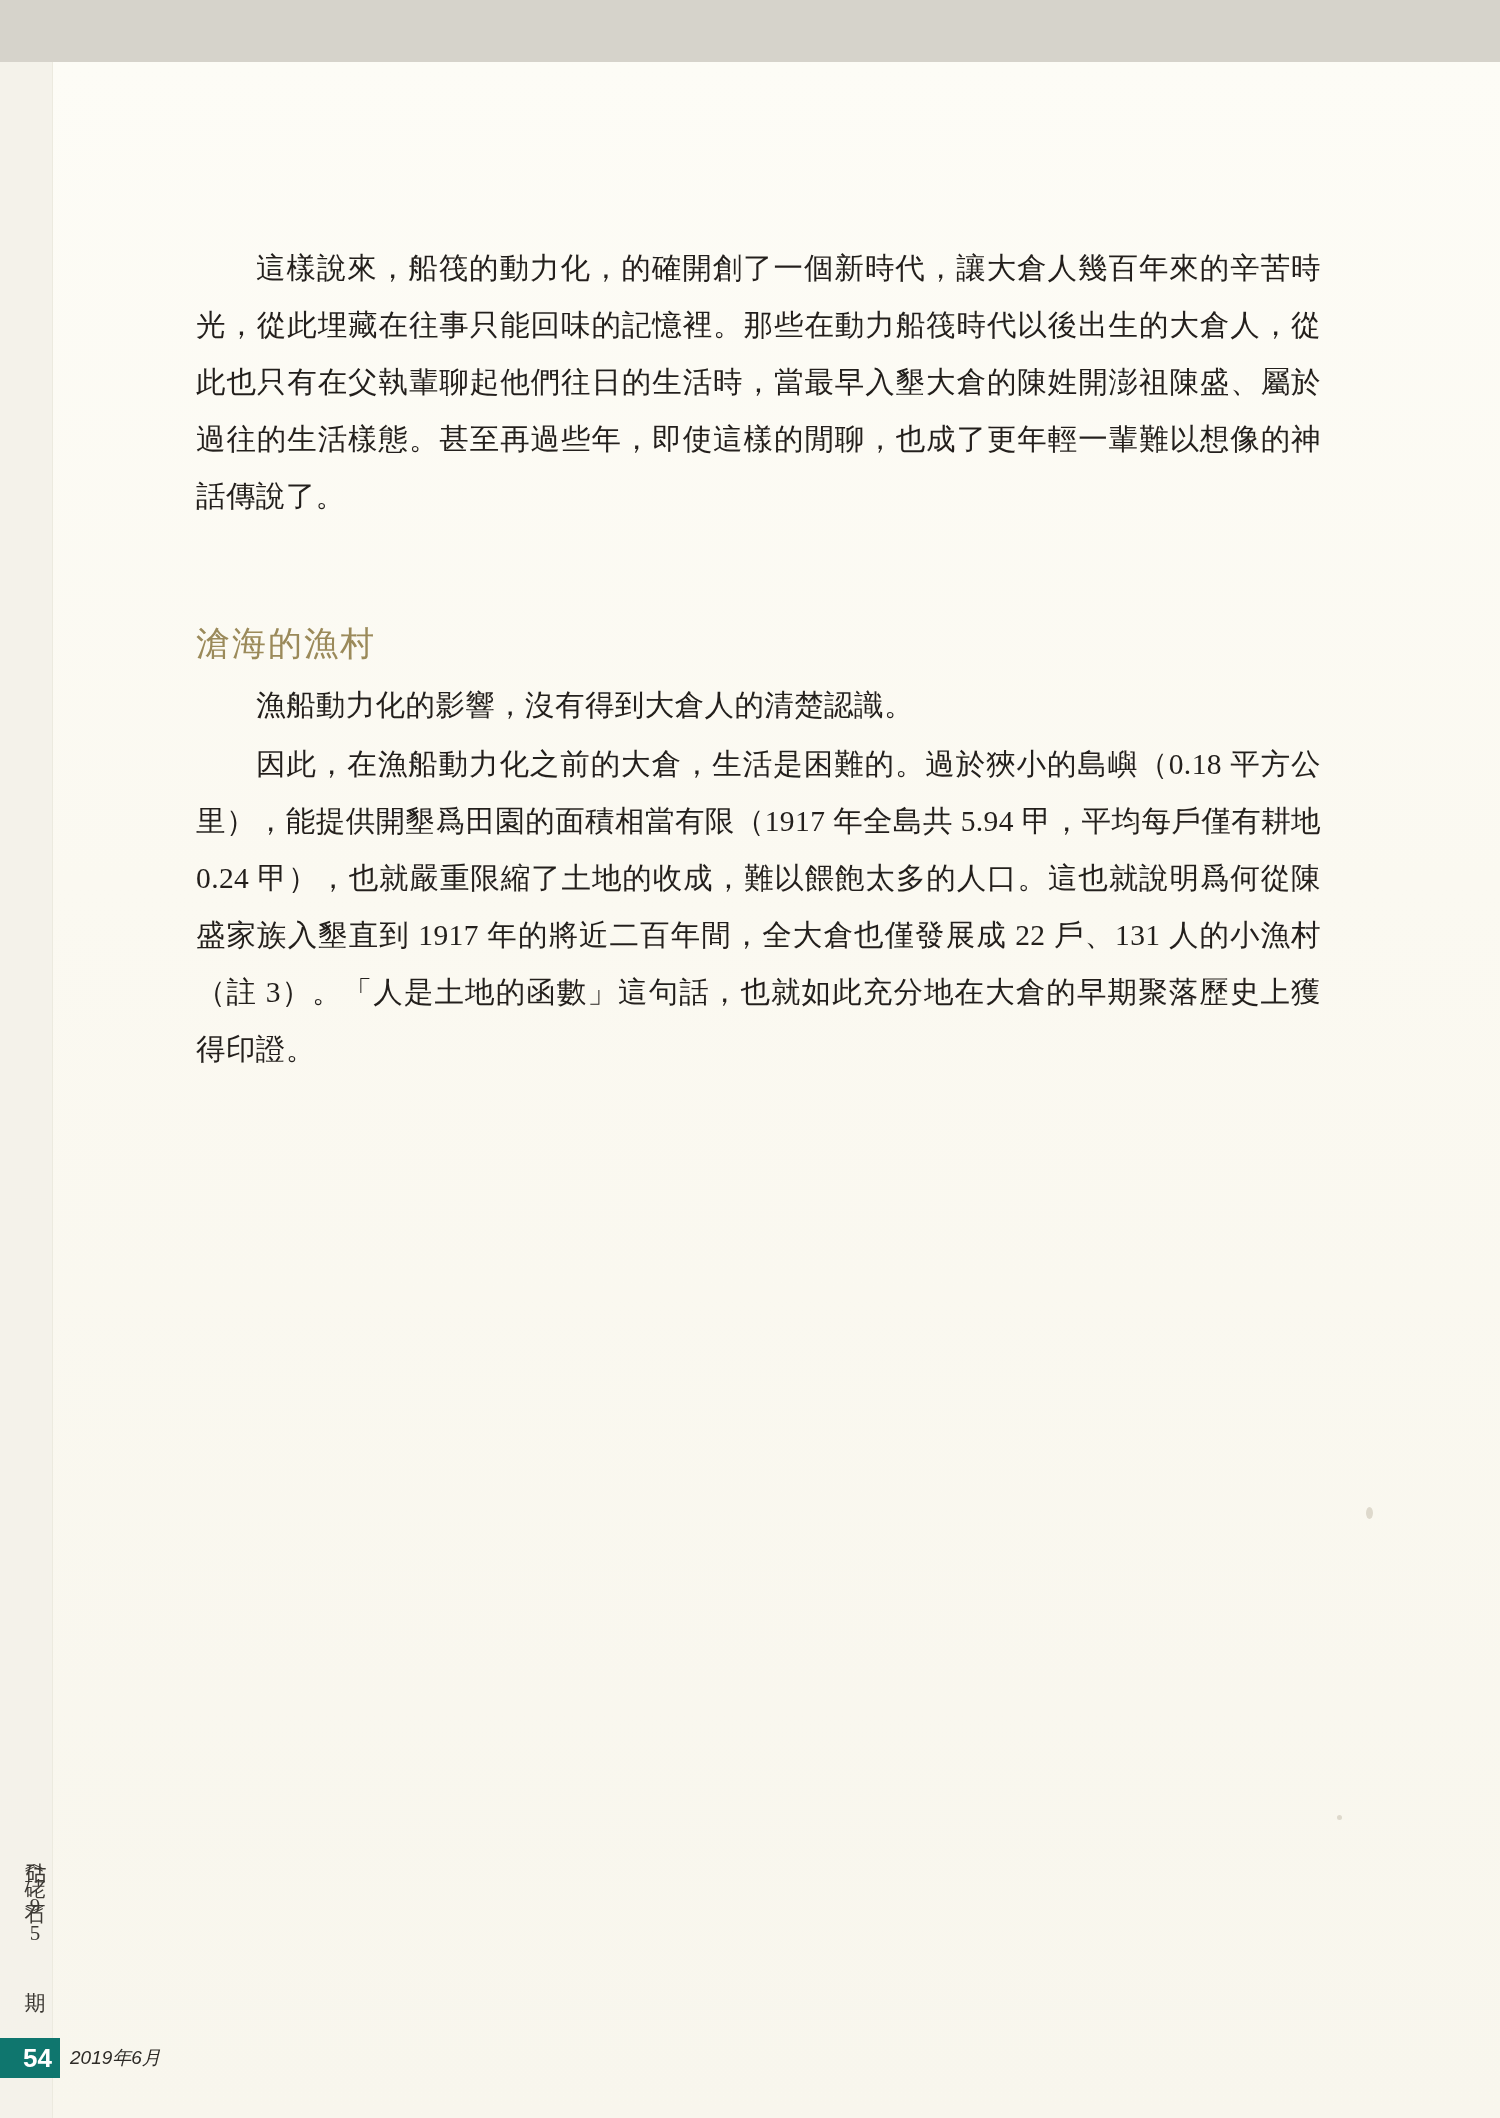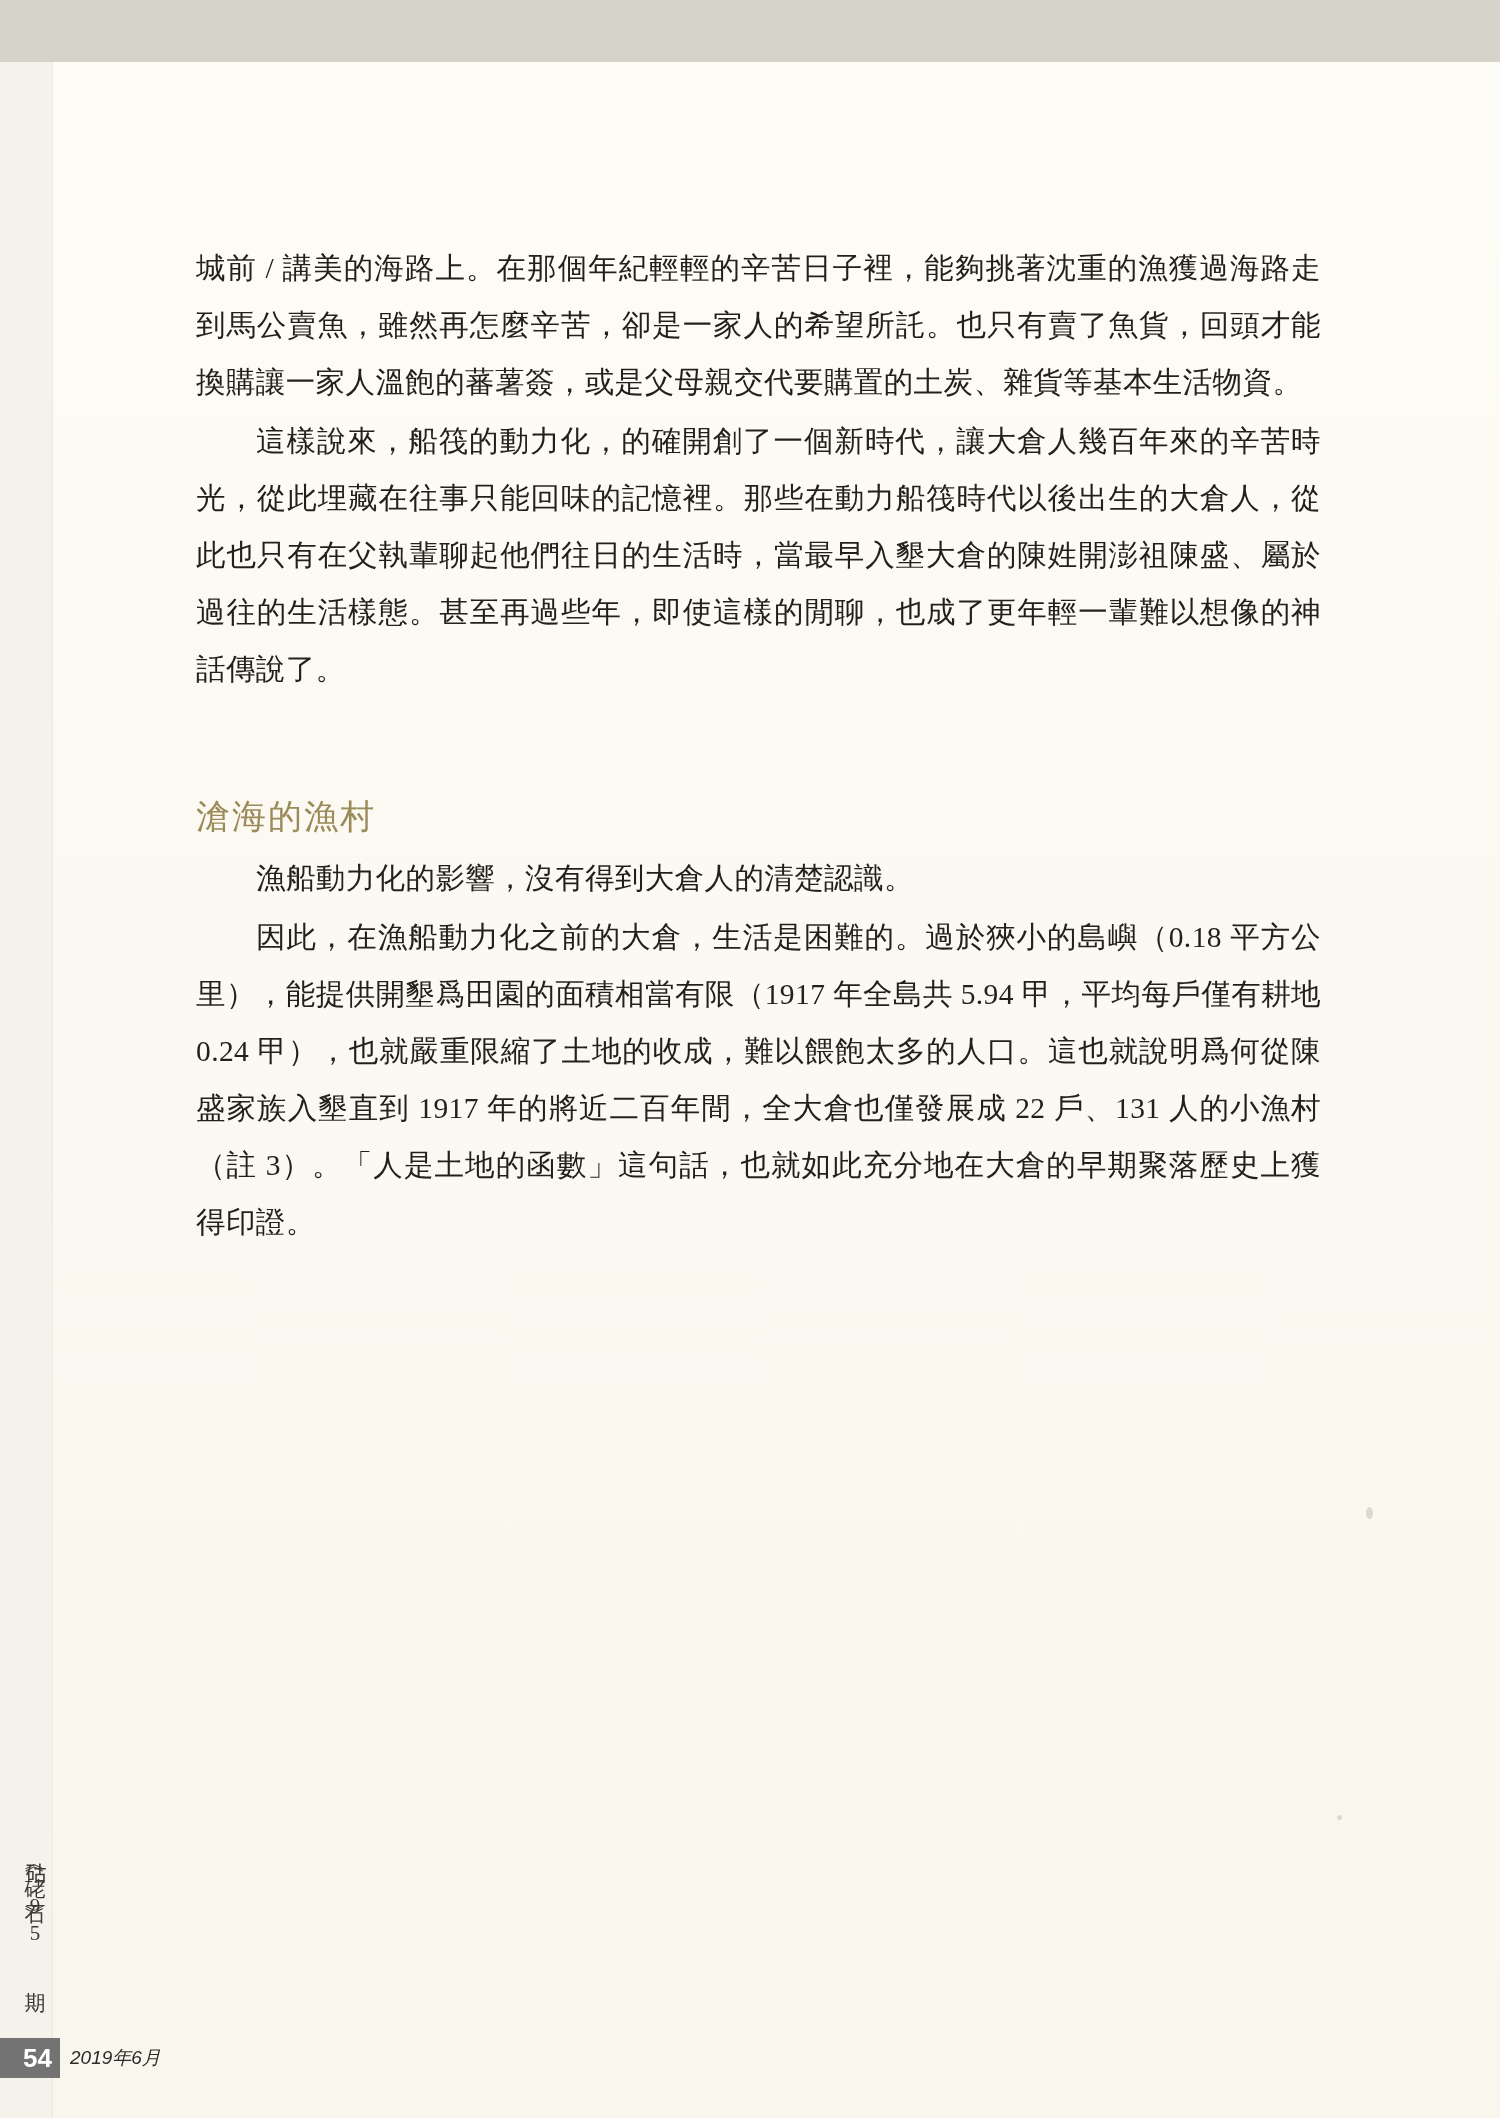--- a/index.html
+++ b/index.html
@@ -82,21 +82,21 @@
     left: 0;
     bottom: 40px;
     width: 210px;
     height: 40px;
     display: flex;
     align-items: center;
   }
   .folio-box {
     width: 60px;
     height: 40px;
-    background: #737373;
+    background: #0f766e;
     color: #ffffff;
     font-family: "Liberation Sans", sans-serif;
     font-size: 26px;
     font-weight: bold;
     display: flex;
     align-items: center;
     justify-content: flex-end;
     padding-right: 8px;
     box-sizing: border-box;
   }
@@ -121,21 +121,20 @@
 
   <div class="top-band"></div>
   <div class="paper"></div>
   <div class="left-rail"></div>
 
   <div class="speck" style="left:1366px; top:1507px; width:7px; height:12px;"></div>
   <div class="speck" style="left:1337px; top:1815px; width:5px; height:5px;"></div>
 
   <div class="content">
 
-    <p class="indent" style="text-indent:0">城前 / 講美的海路上。在那個年紀輕輕的辛苦日子裡，能夠挑著沈重的漁獲過海路走到馬公賣魚，雖然再怎麼辛苦，卻是一家人的希望所託。也只有賣了魚貨，回頭才能換購讓一家人溫飽的蕃薯簽，或是父母親交代要購置的土炭、雜貨等基本生活物資。</p>
     <p class="indent">這樣說來，船筏的動力化，的確開創了一個新時代，讓大倉人幾百年來的辛苦時光，從此埋藏在往事只能回味的記憶裡。那些在動力船筏時代以後出生的大倉人，從此也只有在父執輩聊起他們往日的生活時，當最早入墾大倉的陳姓開澎祖陳盛、屬於過往的生活樣態。甚至再過些年，即使這樣的閒聊，也成了更年輕一輩難以想像的神話傳說了。</p>
 
     <h2 class="section-title">滄海的漁村</h2>
 
     <p class="indent">漁船動力化的影響，沒有得到大倉人的清楚認識。</p>
     <p class="indent">因此，在漁船動力化之前的大倉，生活是困難的。過於狹小的島嶼（0.18 平方公里），能提供開墾爲田園的面積相當有限（1917 年全島共 5.94 甲，平均每戶僅有耕地 0.24 甲），也就嚴重限縮了土地的收成，難以餵飽太多的人口。這也就說明爲何從陳盛家族入墾直到 1917 年的將近二百年間，全大倉也僅發展成 22 戶、131 人的小漁村（註 3）。「人是土地的函數」這句話，也就如此充分地在大倉的早期聚落歷史上獲得印證。</p>
 
   </div>
 
   <div class="side-vertical">《硓𥑮石》95 期</div>

